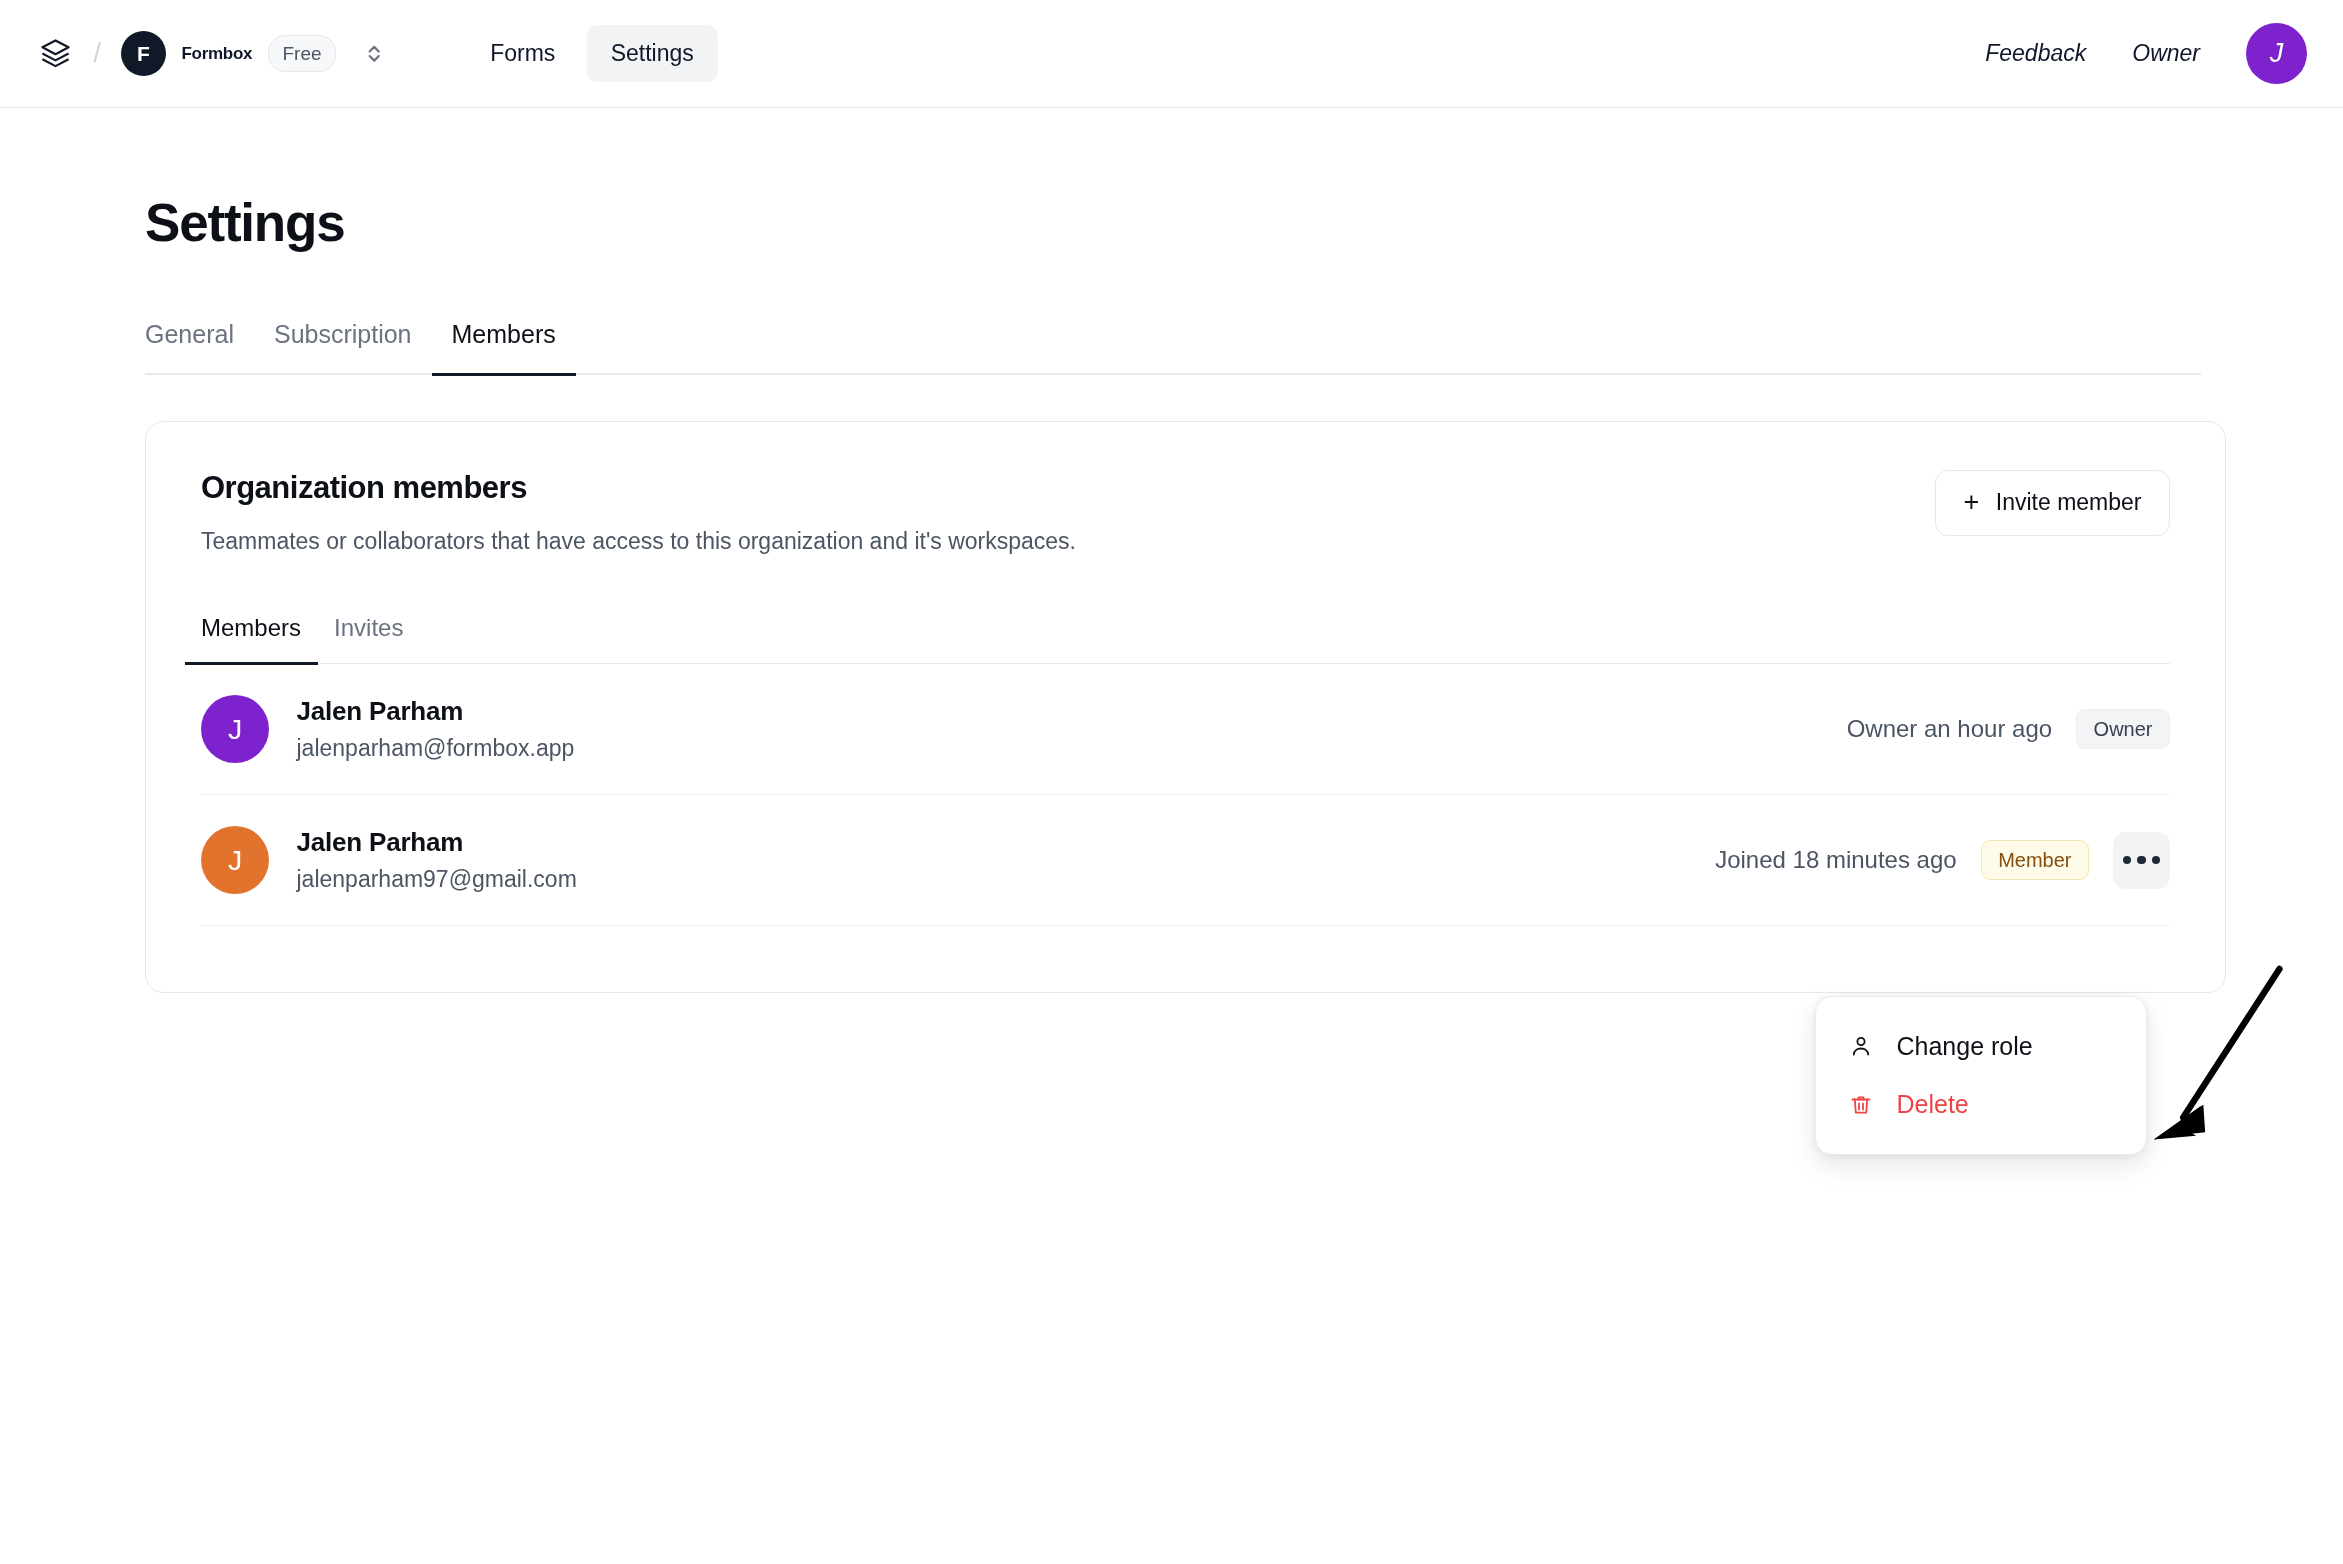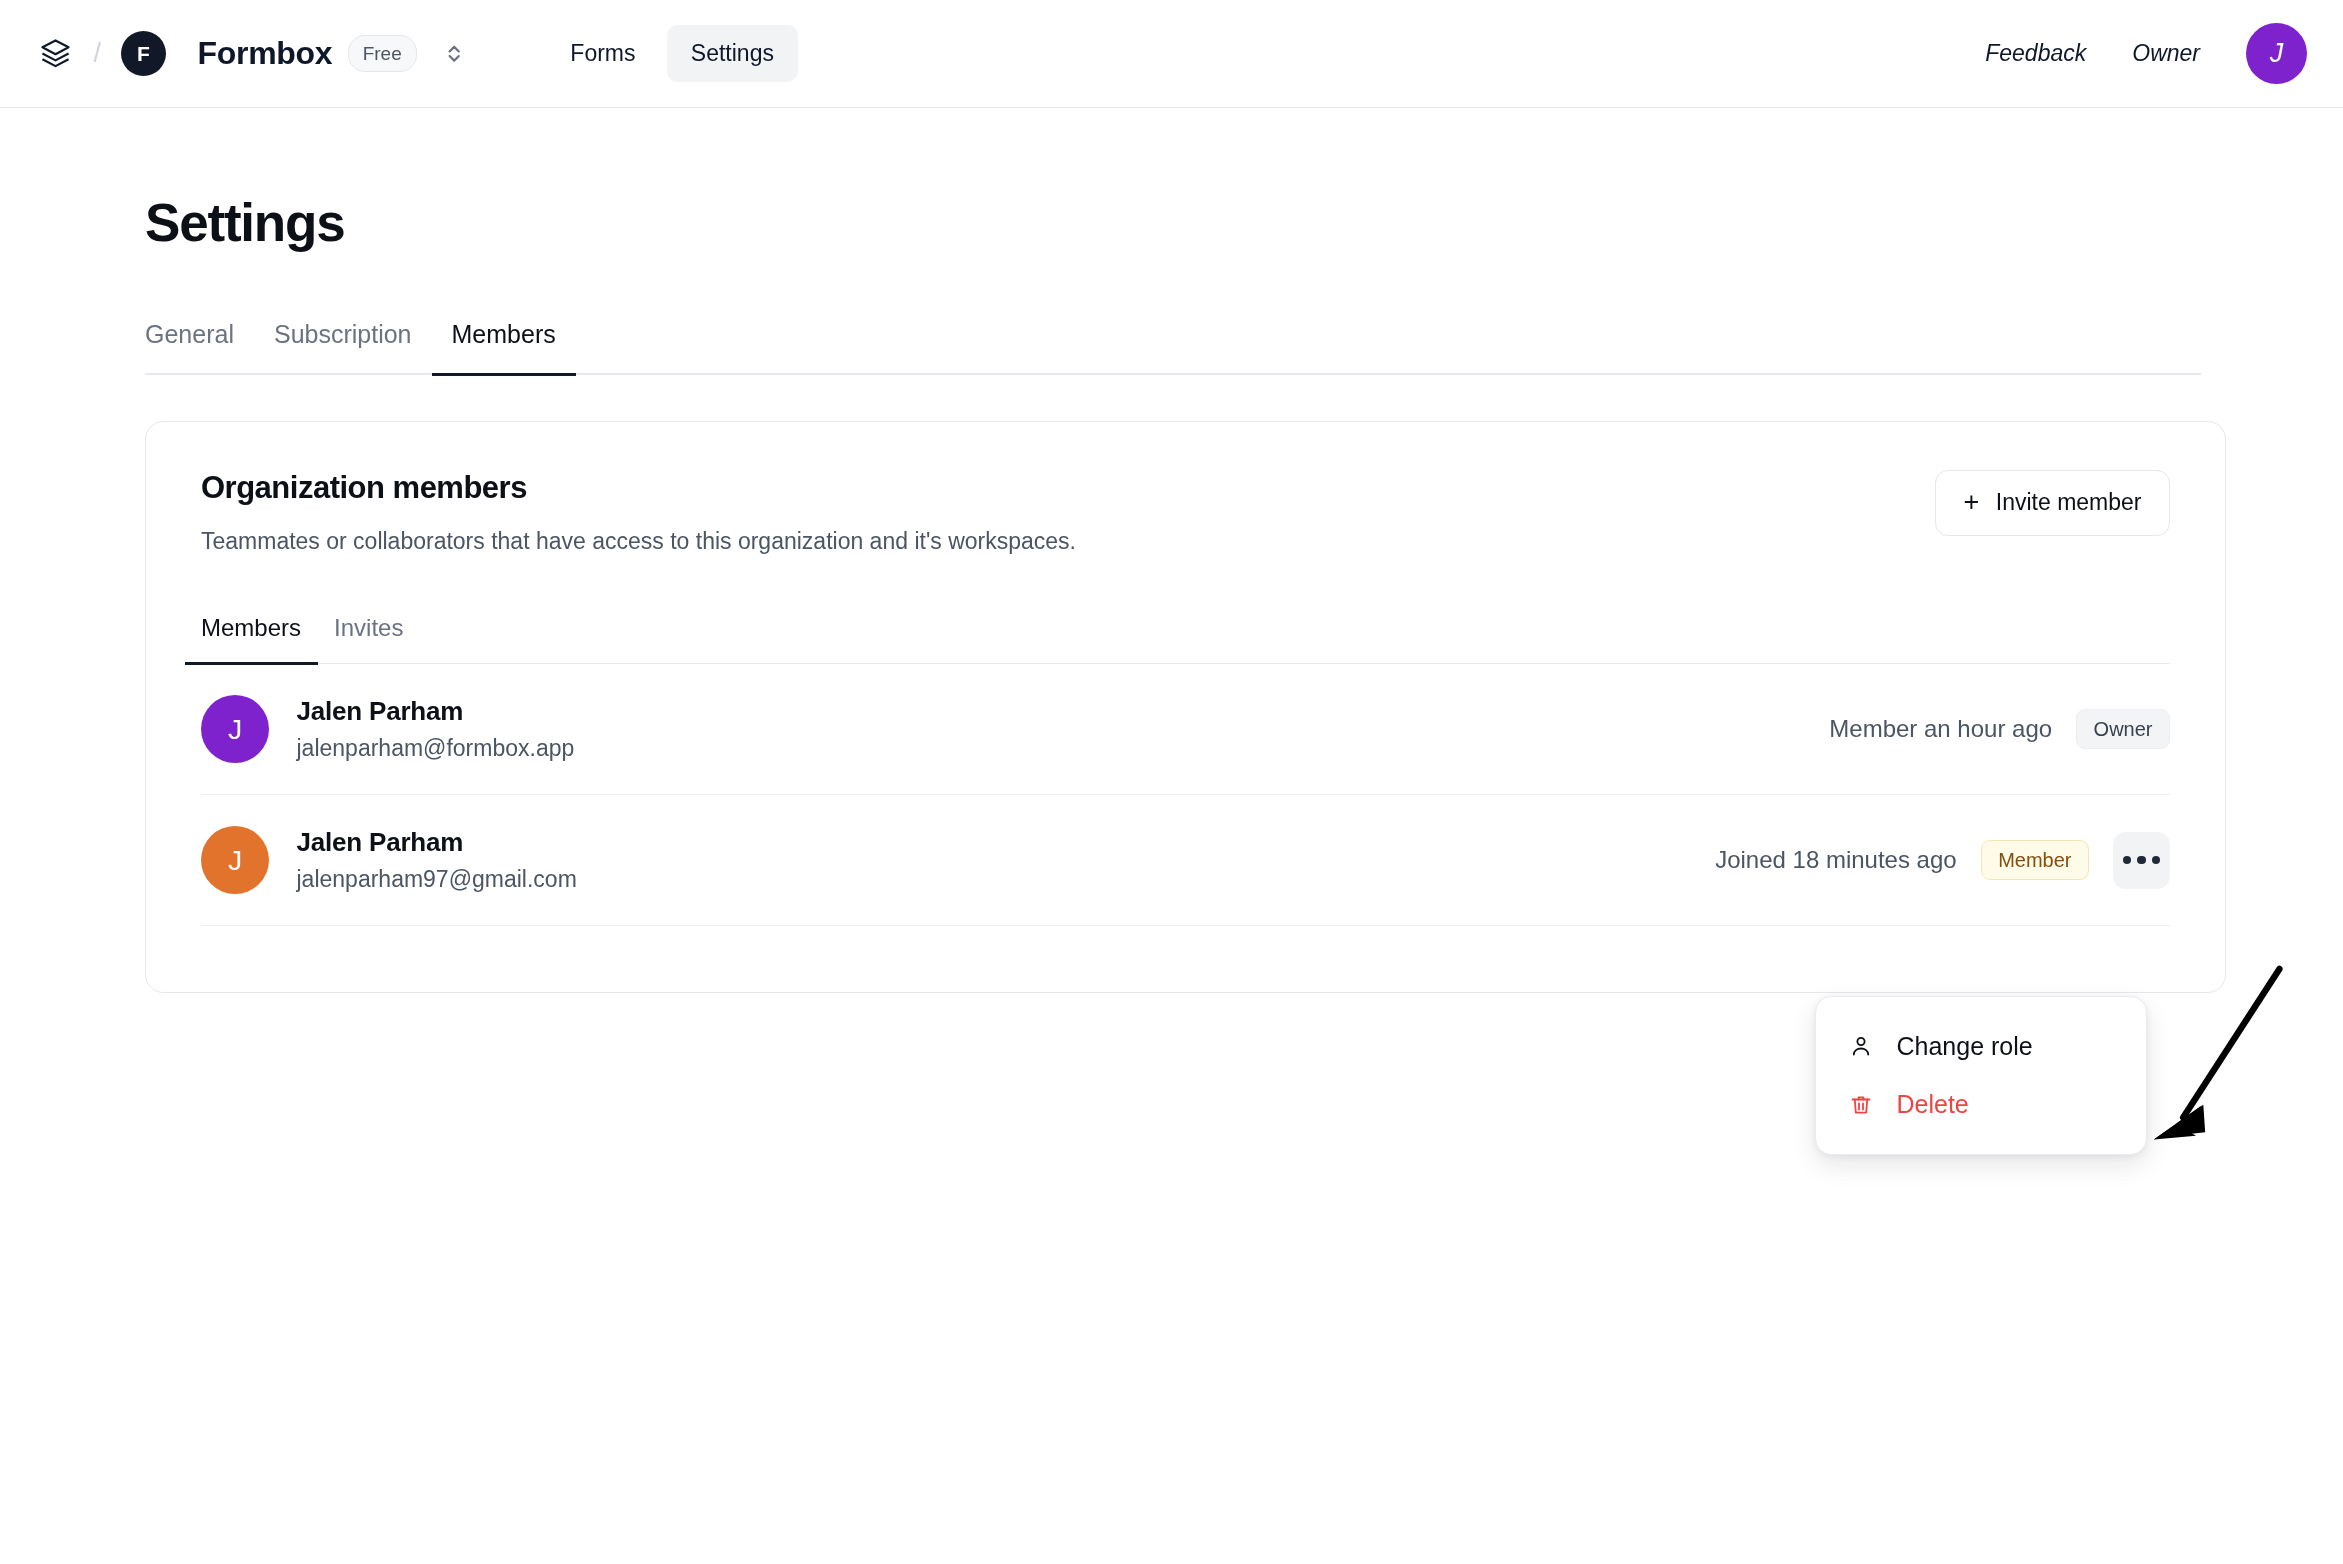--- a/index.html
+++ b/index.html
@@ -35,23 +35,22 @@
     font-weight: 300;
   }
   .org-chip { display: flex; align-items: center; gap: 15.6px; }
   .org-avatar {
     width: 45px; height: 45px; border-radius: 50%;
     background: #111827; color: #ffffff;
     display: flex; align-items: center; justify-content: center;
     font-size: 21px; font-weight: 700;
   }
   .org-name {
-    font-size: 32px; font-weight: 700; color: #0f172a;
+    font-size: 17px; font-weight: 700; color: #0f172a;
     letter-spacing: -0.3px;
-    margin-left: 16px;
   }
   .plan-badge {
     border: 0.9px solid #e5e7eb;
     background: #f7f8fa;
     border-radius: 17px;
     padding: 6.4px 13.8px;
     font-size: 19px;
     color: #4b5563;
   }
   .updown-icon {
@@ -309,21 +308,21 @@
       <div class="sub-tab">Invites</div>
     </div>
 
     <div class="member-row">
       <div class="member-avatar" style="background:#7e22ce">J</div>
       <div class="member-info">
         <div class="member-name">Jalen Parham</div>
         <div class="member-email">jalenparham@formbox.app</div>
       </div>
       <div class="member-right">
-        <div class="joined-text">Member an hour ago</div>
+        <div class="joined-text">Owner an hour ago</div>
         <div class="role-badge role-owner">Owner</div>
       </div>
     </div>
 
     <div class="member-row">
       <div class="member-avatar" style="background:#e2732c">J</div>
       <div class="member-info">
         <div class="member-name">Jalen Parham</div>
         <div class="member-email">jalenparham97@gmail.com</div>
       </div>

